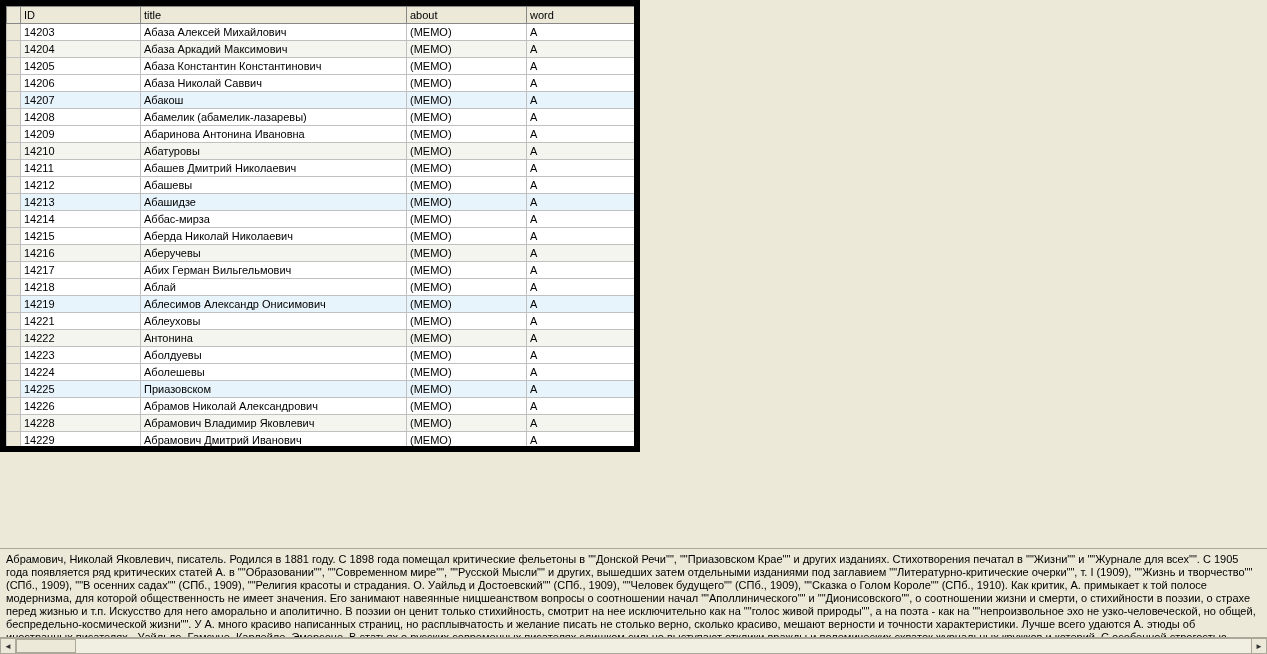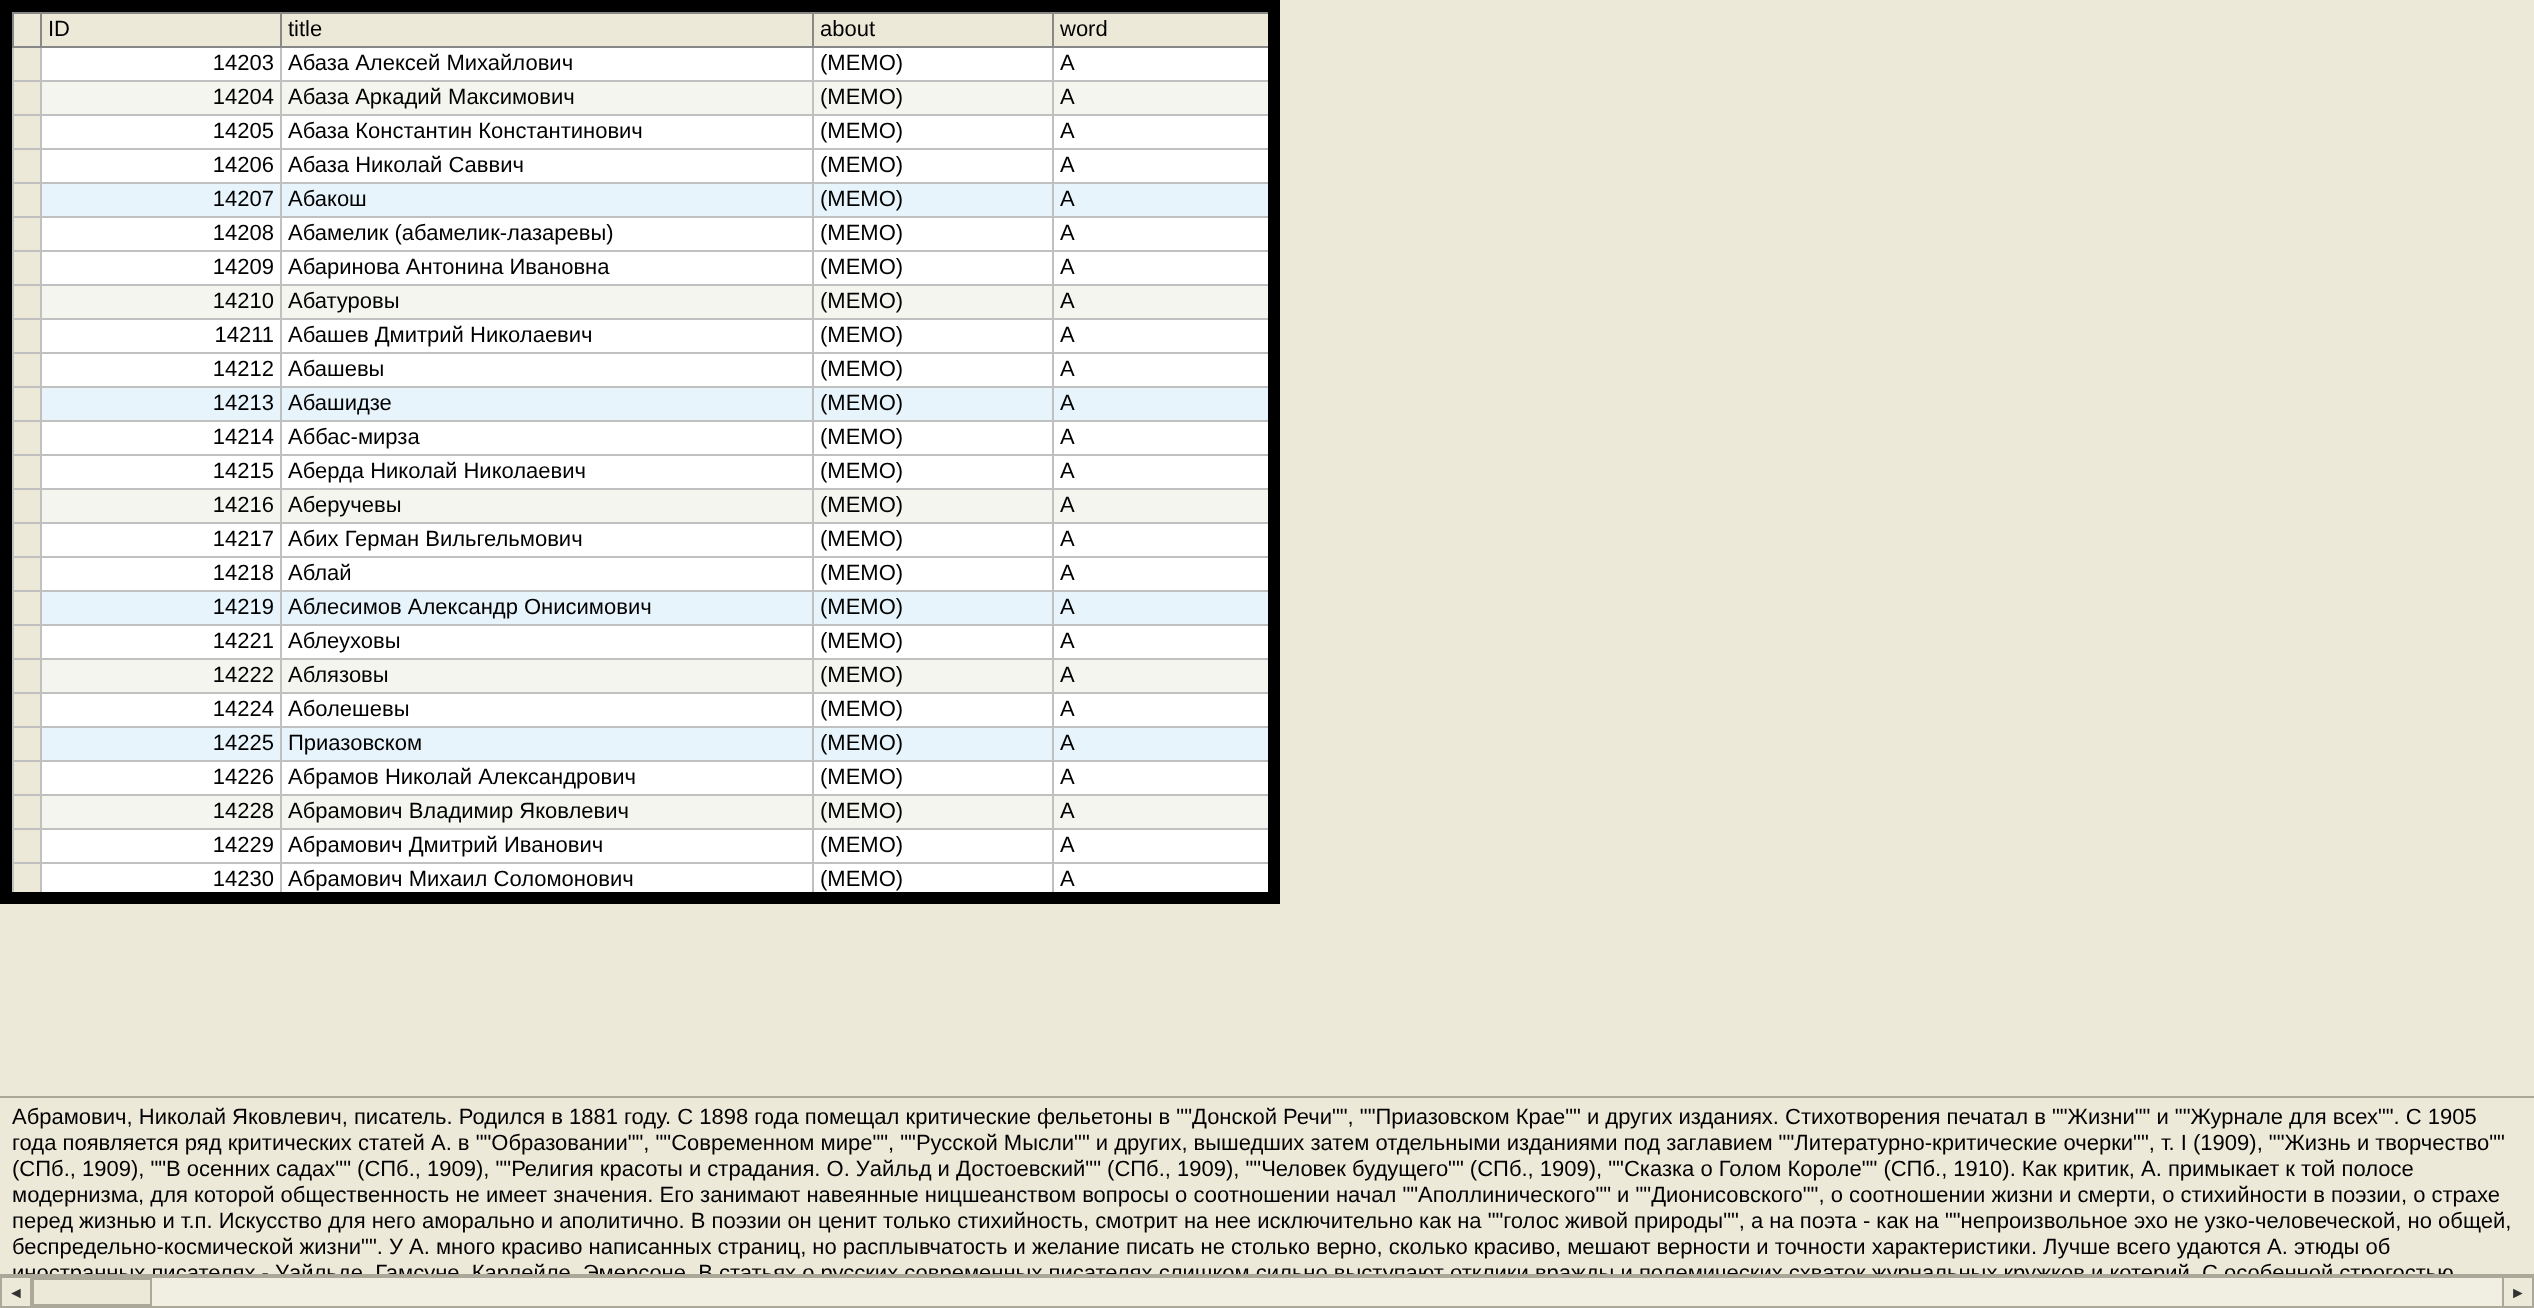--- a/index.html
+++ b/index.html
@@ -49,21 +49,21 @@
   col.c-title { width: 266px; }
   col.c-about { width: 120px; }
   col.c-word { width: 116px; }
   td.ind {
     background: #ece9d8;
     border: 1px solid #888;
     text-align: center;
     font-size: 9px;
     padding: 0;
   }
-  td.id { text-align: right; }
+  td.id { text-align: left; }
   tr.alt td.cell { background: #f5f5f0; }
   tr.hl  td.cell { background: #e8f4fb; }
   td.sel-cell { background: #9ed7f0 !important; }
   tr.selrow td.cell { background: #e8f4fb; padding-left: 20px; }
   .side-blank {
     position: absolute;
     left: 642px;
     top: 0;
     width: 625px;
     height: 546px;
@@ -271,21 +271,28 @@
         <tr class="">
           <td class="ind"></td>
           <td class="cell id">14221</td>
           <td class="cell">Аблеуховы</td>
           <td class="cell">(MEMO)</td>
           <td class="cell">А</td>
         </tr>
         <tr class="alt">
           <td class="ind"></td>
           <td class="cell id">14222</td>
-          <td class="cell">Аблязовы</td>
+          <td class="cell">Антонина</td>
+          <td class="cell">(MEMO)</td>
+          <td class="cell">А</td>
+        </tr>
+        <tr class="">
+          <td class="ind"></td>
+          <td class="cell id">14223</td>
+          <td class="cell">Аболдуевы</td>
           <td class="cell">(MEMO)</td>
           <td class="cell">А</td>
         </tr>
         <tr class="">
           <td class="ind"></td>
           <td class="cell id">14224</td>
           <td class="cell">Аболешевы</td>
           <td class="cell">(MEMO)</td>
           <td class="cell">А</td>
         </tr>

